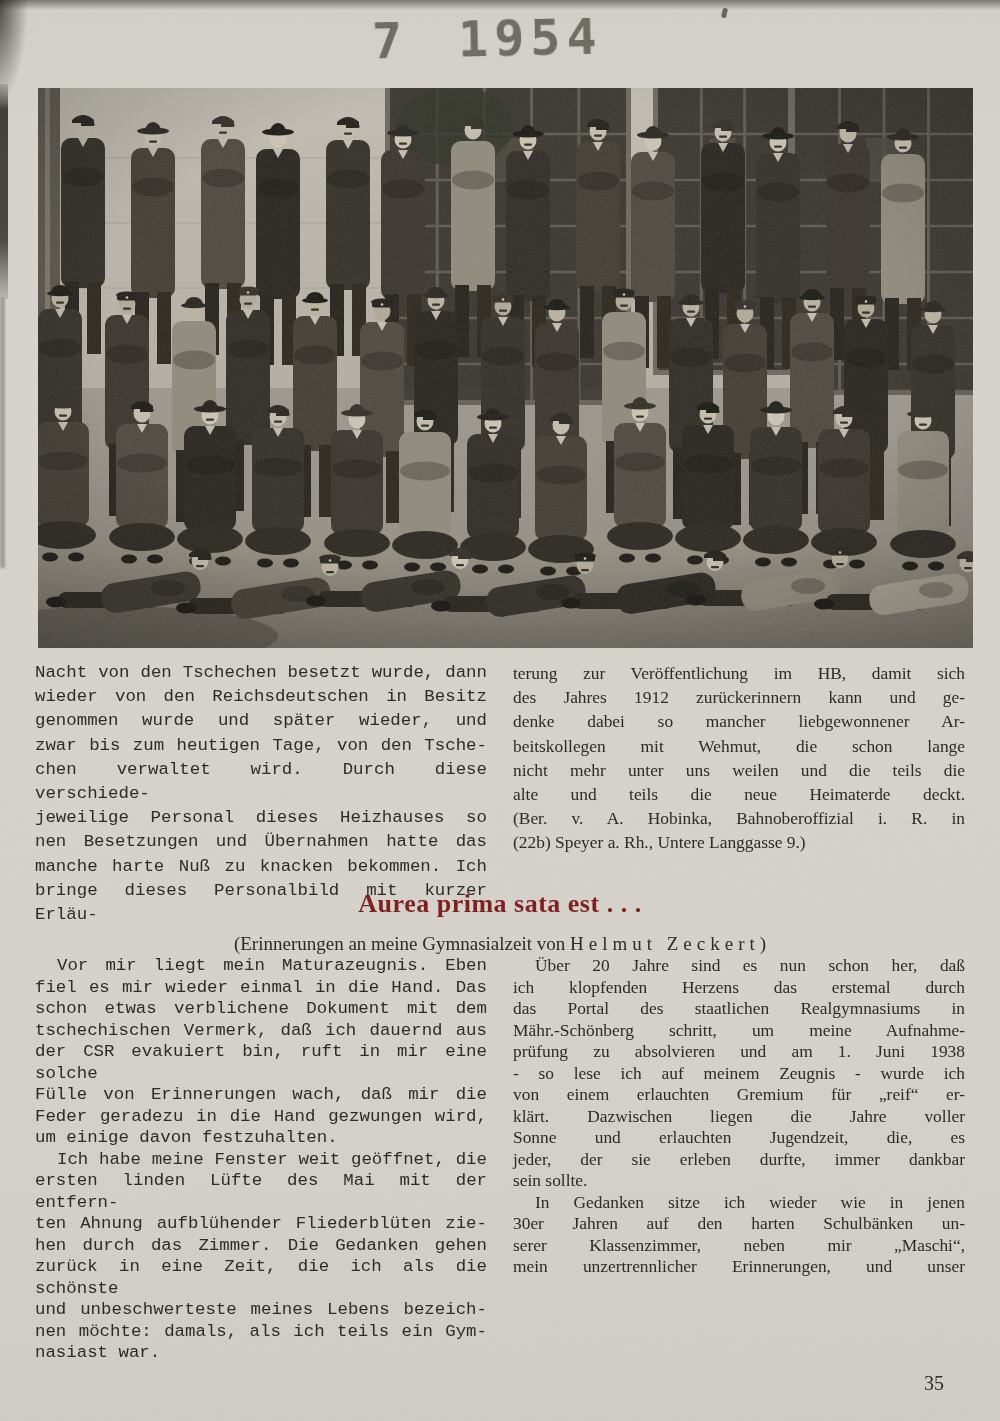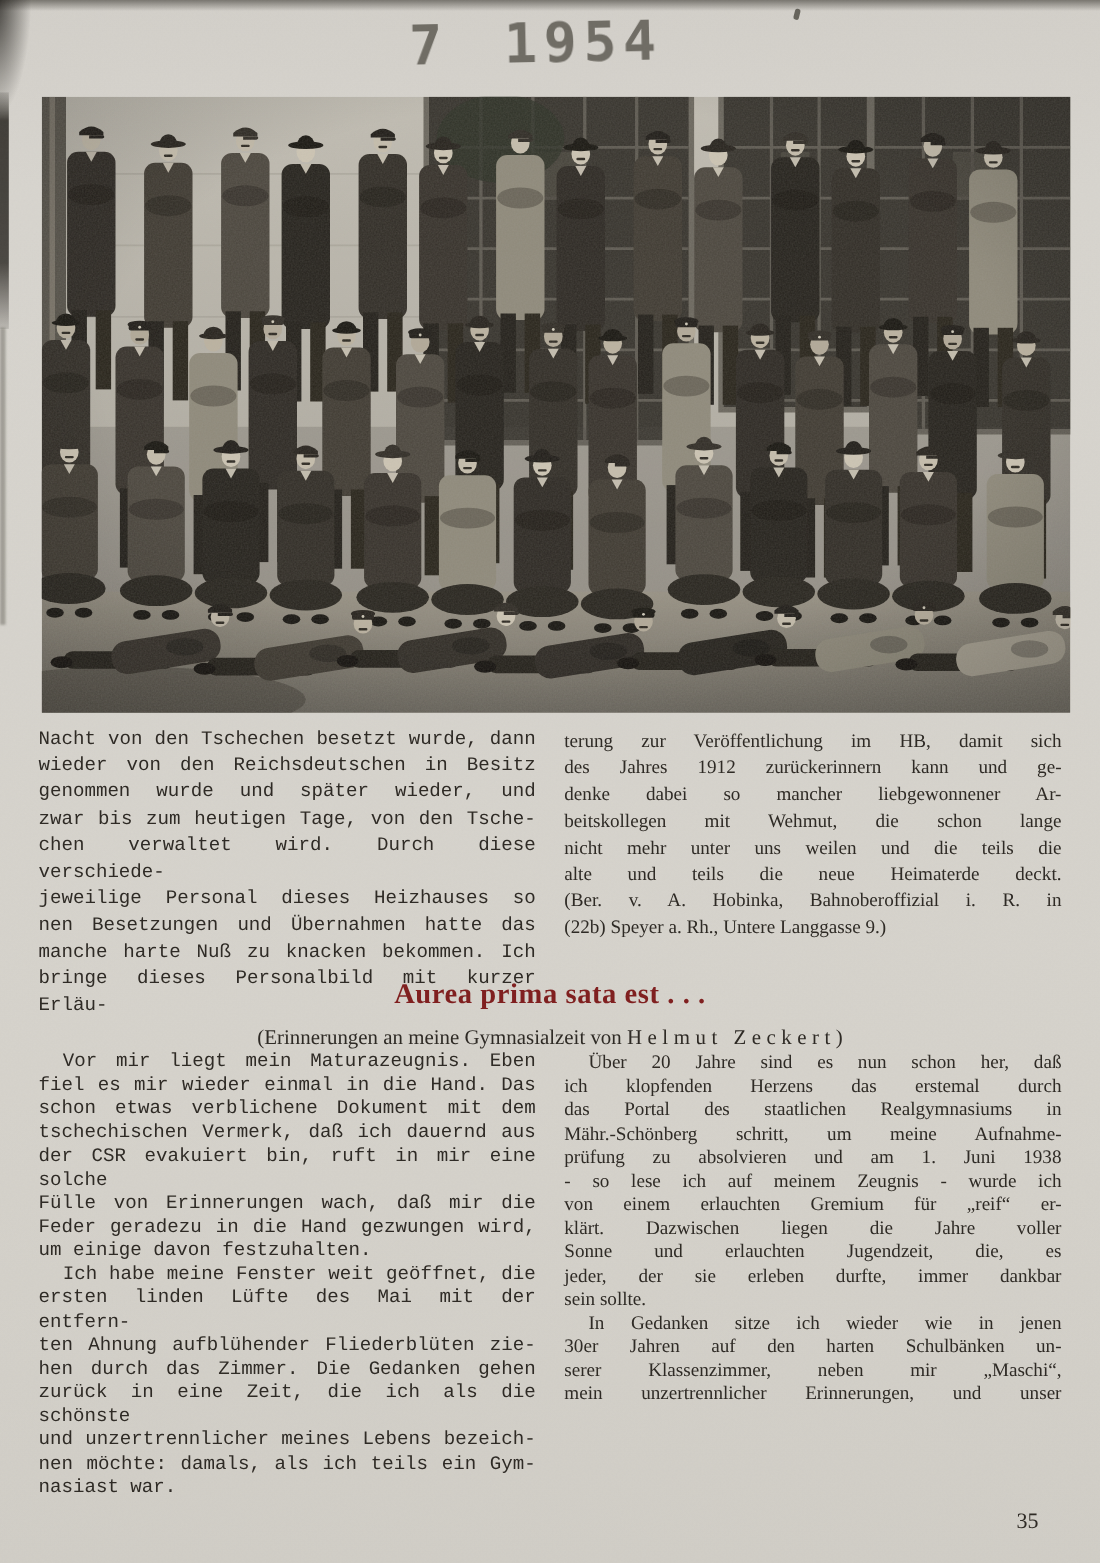--- a/index.html
+++ b/index.html
@@ -626,21 +626,21 @@
         <div class="tline">tschechischen Vermerk, daß ich dauernd aus</div>
         <div class="tline">der CSR evakuiert bin, ruft in mir eine solche</div>
         <div class="tline">Fülle von Erinnerungen wach, daß mir die</div>
         <div class="tline">Feder geradezu in die Hand gezwungen wird,</div>
         <div class="tline tlast">um einige davon festzuhalten.</div>
         <div class="tline tindent">Ich habe meine Fenster weit geöffnet, die</div>
         <div class="tline">ersten linden Lüfte des Mai mit der entfern-</div>
         <div class="tline">ten Ahnung aufblühender Fliederblüten zie-</div>
         <div class="tline">hen durch das Zimmer. Die Gedanken gehen</div>
         <div class="tline">zurück in eine Zeit, die ich als die schönste</div>
-        <div class="tline">und unzertrennlicher meines Lebens bezeich-</div>
+        <div class="tline">und unbeschwerteste meines Lebens bezeich-</div>
         <div class="tline">nen möchte: damals, als ich teils ein Gym-</div>
         <div class="tline tlast">nasiast war.</div>
       </div>
     <div class="col col-right">
         <div class="tline tindent">Über 20 Jahre sind es nun schon her, daß</div>
         <div class="tline">ich klopfenden Herzens das erstemal durch</div>
         <div class="tline">das Portal des staatlichen Realgymnasiums in</div>
         <div class="tline">Mähr.-Schönberg schritt, um meine Aufnahme-</div>
         <div class="tline">prüfung zu absolvieren und am 1. Juni 1938</div>
         <div class="tline">- so lese ich auf meinem Zeugnis - wurde ich</div>

